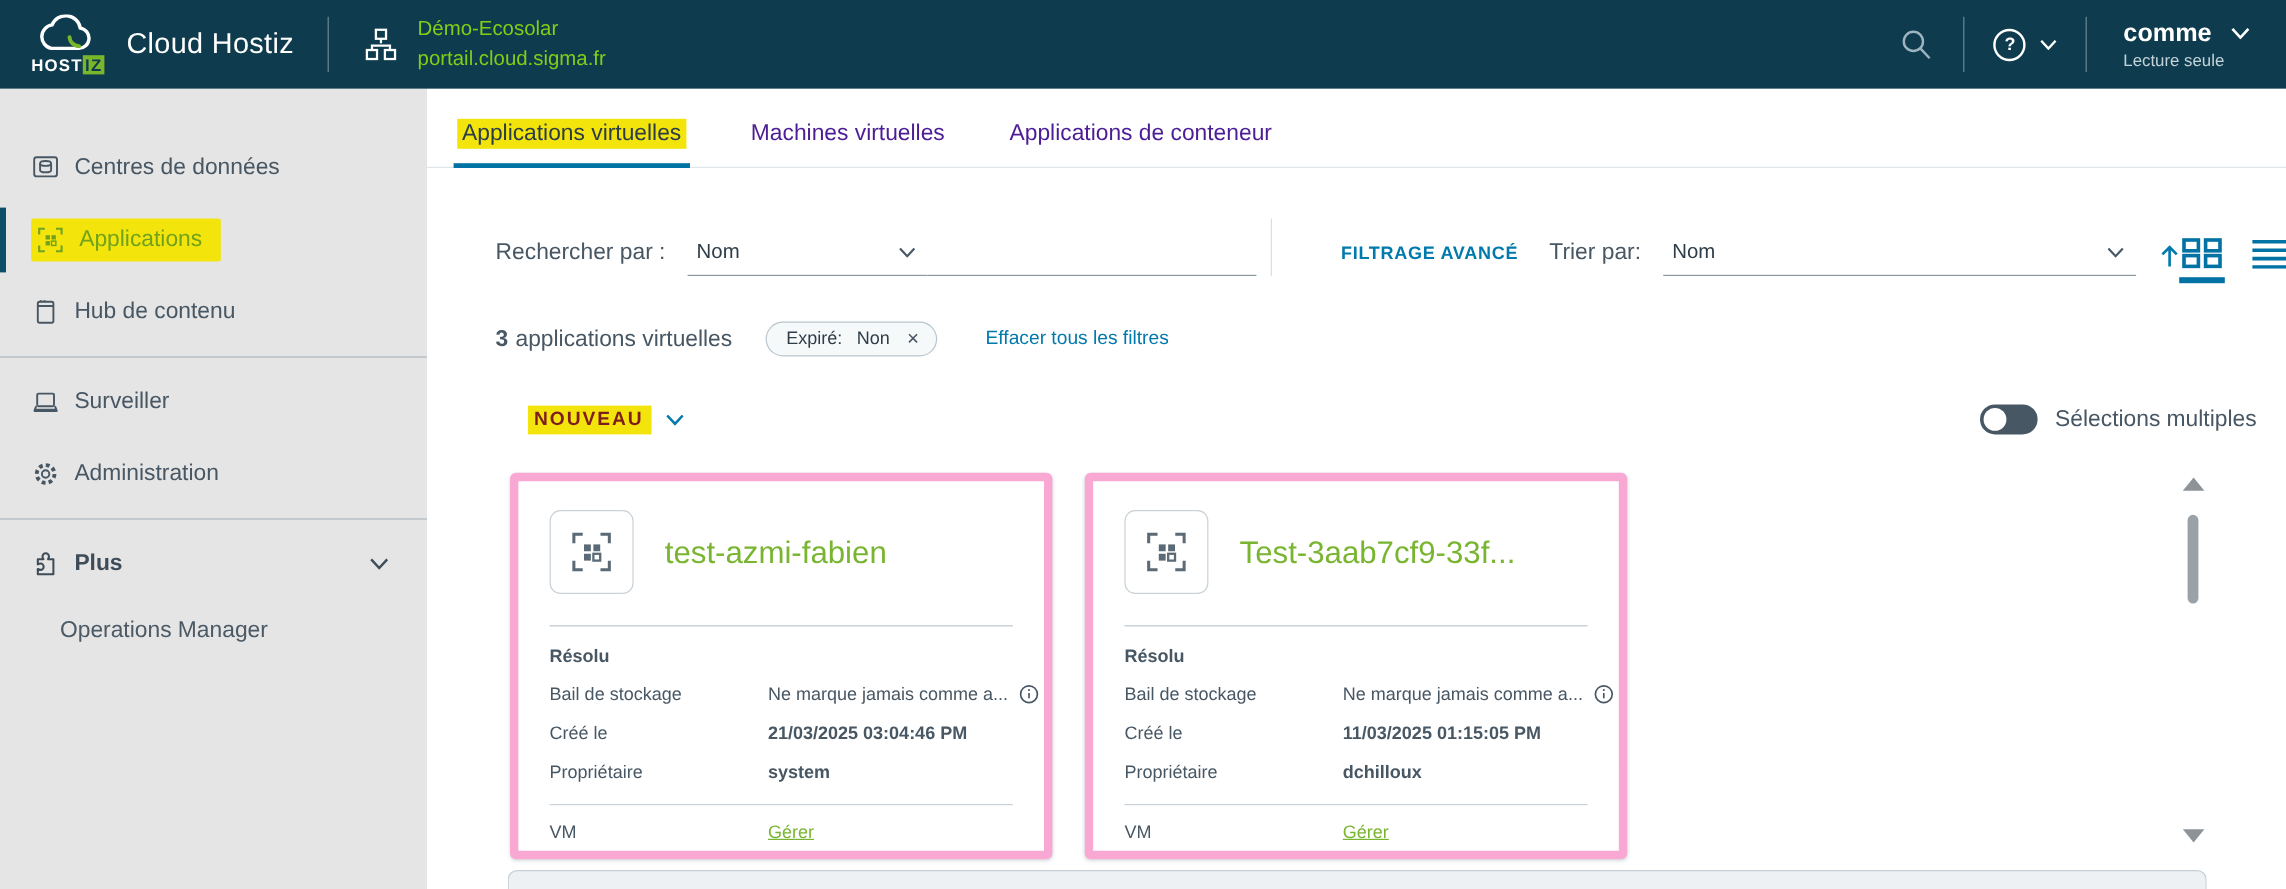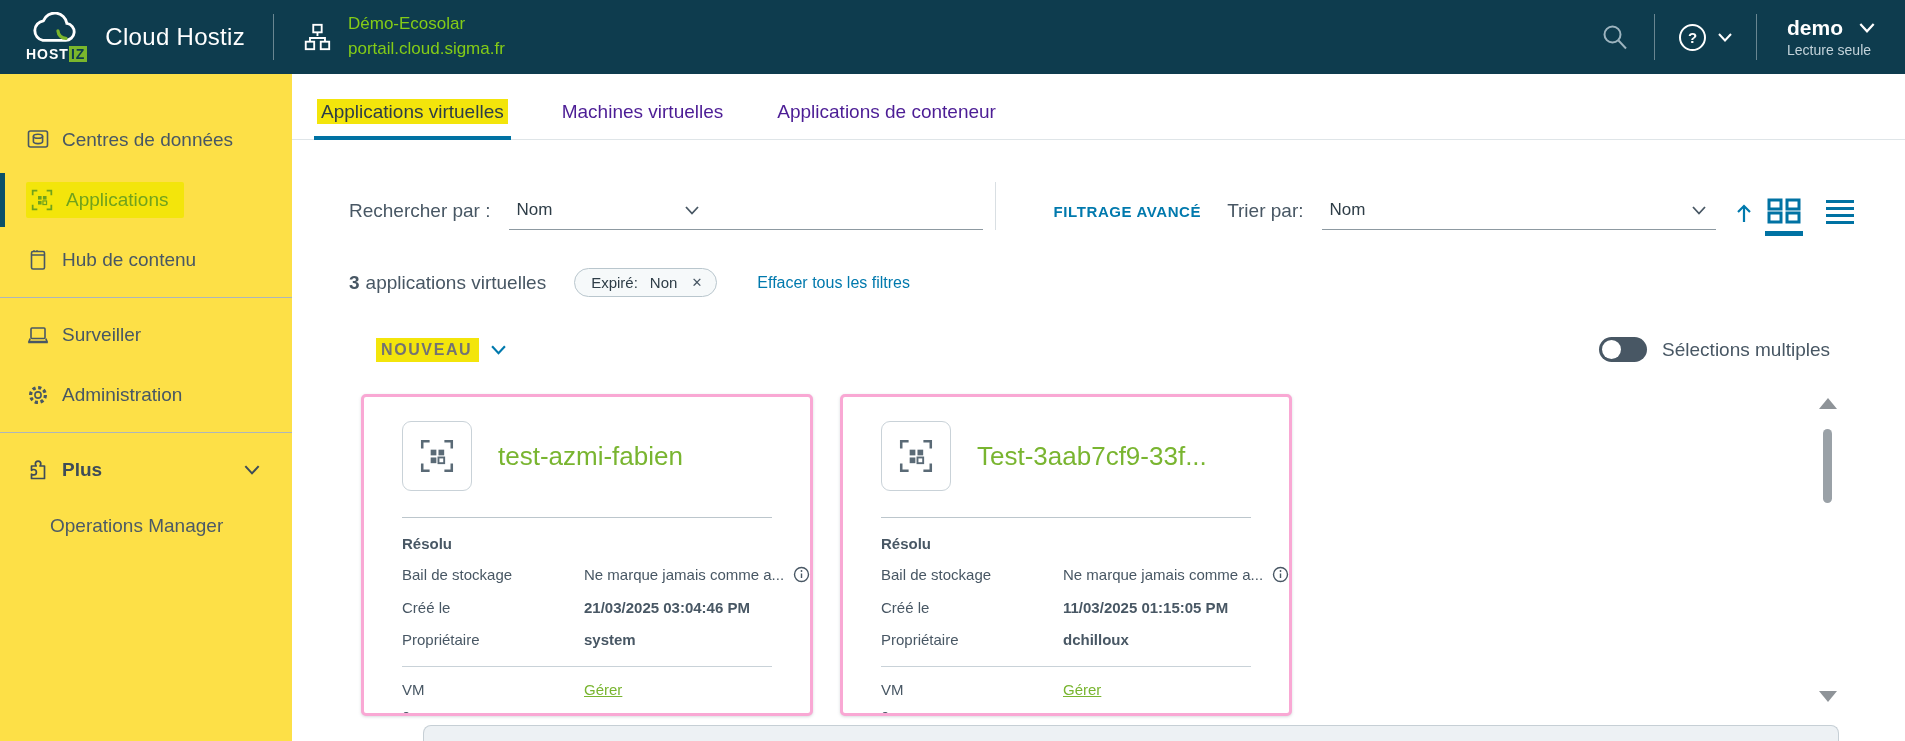--- a/index.html
+++ b/index.html
@@ -22,21 +22,21 @@
                  display:flex; align-items:center; justify-content:center; font-size:15px; font-weight:bold; }
   .user { display:flex; flex-direction:column; align-items:flex-start; margin-left:6px; cursor:pointer; }
   .user-top { display:flex; align-items:center; gap:16px; }
   .user-name { color:#fff; font-size:21px; font-weight:600; }
   .user-role { color:#c3d3da; font-size:14px; margin-top:2px;text-align:center; }
 
   
   .page-body { display:flex; height:667px; }
 
   
-  .sidebar { width:292px; flex-shrink:0; background:#fde047; padding-top:36px; }
+  .sidebar { width:356px; flex-shrink:0; background:#e5e5e5; padding-top:36px; }
   .side-item { height:60px; display:flex; align-items:center; gap:12px; padding:0 18px 0 26px;
                font-size:19px; color:#485764; cursor:pointer; position:relative; }
   .side-item svg { flex-shrink:0; }
   .side-item.active { color:#71a21c; }
   .side-item.active::before { content:""; position:absolute; left:0; top:3px; bottom:3px; width:5px; background:#0b5068; }
   .hl { background:#f3e50b; }
   .side-item.active .hl-wrap { display:flex; align-items:center; gap:12px; background:#f3e50b; padding:6px 16px 6px 4px; border-radius:2px; }
   .side-div { height:1px; background:#adb6bb; margin:7px 0; }
   .side-item.plus-item { font-weight:700; color:#3e4c58; }
   .plus-chevron { margin-left:auto; margin-right:14px; }
@@ -67,30 +67,30 @@
 
   .toolbar2 { display:flex; align-items:center; margin:38px 0 0 57px; font-size:19px; }
   .count-num { font-weight:700; margin-right:6px; }
   .chip { margin-left:28px; display:flex; align-items:center; border:1px solid #b9c6cd; border-radius:15px;
           padding:5px 14px 5px 16px; font-size:15px; background:#f6f9fa; color:#2e3d47; }
   .chip-val { margin-left:12px; }
   .chip-x { margin-left:14px; font-size:13px; color:#485764; cursor:pointer; }
   .clear-link { margin-left:40px; color:#0079ad; font-size:16px; cursor:pointer; }
 
   .toolbar3 { display:flex; align-items:center; margin:40px 25px 0 84px; }
-  .nouveau { display:flex; align-items:center; gap:12px; font-size:16px; font-weight:700; letter-spacing:1.6px; color:#737373; cursor:pointer; }
+  .nouveau { display:flex; align-items:center; gap:12px; font-size:16px; font-weight:700; letter-spacing:1.6px; color:#7f1d1d; cursor:pointer; }
   .nouveau .hl { padding:3px 7px 3px 5px; }
   .multi { margin-left:auto; display:flex; align-items:center; gap:15px; font-size:19px; margin-right:50px; }
   .switch { width:48px; height:25px; border-radius:13px; background:#485764; position:relative; cursor:pointer; flex-shrink:0; }
   .knob { width:19px; height:19px; border-radius:50%; background:#fff; position:absolute; left:3px; top:3px; }
 
   
   .cards { display:flex; gap:27px; margin:32px 0 0 69px; }
-  .card { width:452px; height:322px; background:#fff; border:3px solid #f9a8d4; border-radius:5px;
-          box-shadow:0 1px 3px rgba(100,115,125,.25); padding:24px 38px 0; overflow:hidden; }
+  .card { width:452px; height:322px; background:#fff; border:7px solid #f9a8d4; border-radius:5px;
+          box-shadow:0 1px 3px rgba(100,115,125,.25); padding:24px 26px 0; overflow:hidden; }
   .card-head { display:flex; align-items:center; gap:26px; }
   .app-iconbox { width:70px; height:70px; border:1px solid #c9d2d8; border-radius:9px; background:#fff;
                  display:flex; align-items:center; justify-content:center; flex-shrink:0; }
   .card-title { font-size:26px; color:#79b530; font-weight:400; white-space:nowrap; overflow:hidden; cursor:pointer; }
   .card-hr { height:1px; background:#bcc6cc; margin-top:26px; }
   .status { font-size:15px; font-weight:700; margin-top:17px; }
   .crow { display:flex; align-items:flex-start; font-size:15px; margin-top:13px; line-height:1.3; }
   .crow .cl { width:182px; flex-shrink:0; }
   .crow .cv { display:flex; align-items:center; gap:9px; white-space:nowrap; }
   .cv-bold { font-weight:700; }
@@ -147,21 +147,21 @@
       <div class="help-circle">
           <span>?</span>
         </div>
       <svg width="14" height="9" viewBox="0 0 14 9" fill="none" stroke="#fff" stroke-width="2">
           <path d="M1 1 L7 7.5 L13 1"></path>
         </svg>
     </div>
     <div class="hdr-div"></div>
     <div class="user">
       <div class="user-top">
-        <span class="user-name">demo</span>
+        <span class="user-name">comme</span>
         <svg width="16" height="10" viewBox="0 0 14 9" fill="none" stroke="#fff" stroke-width="2">
             <path d="M1 1 L7 7.5 L13 1"></path>
           </svg>
       </div>
       <span class="user-role">Lecture seule</span>
     </div>
   </div>
 </div>
 
 <div class="page-body">

